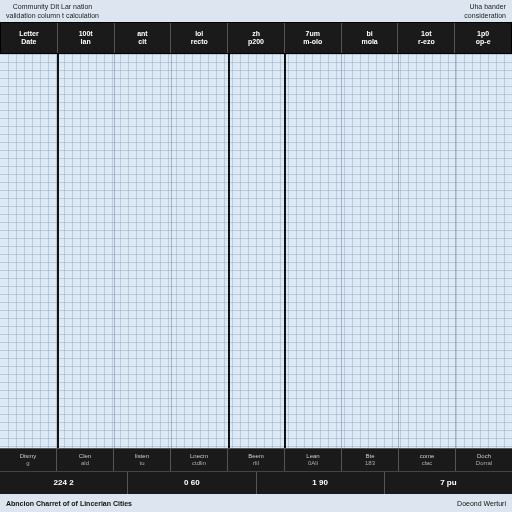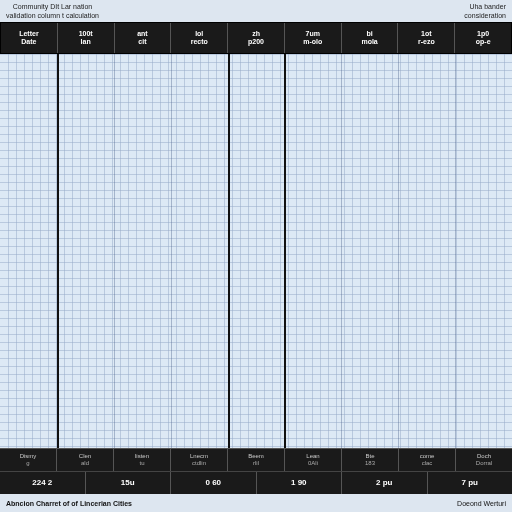--- a/index.html
+++ b/index.html
@@ -386,30 +386,24 @@
         <div class="bottom-cell">
           <span class="label">Doch</span>
           <span class="label" style="font-size:6px;color:#aaa;">Dorral</span>
         </div>
       </div>
       <div style="display: flex; border-top: 1px solid rgb(68, 68, 68);">
         <div class="bottom-cell">
           <span class="value">224 2</span>
         </div>
         <div class="bottom-cell">
-          <span class="value">15u</span>
-        </div>
-        <div class="bottom-cell">
           <span class="value">0 60</span>
         </div>
         <div class="bottom-cell">
           <span class="value">1 90</span>
-        </div>
-        <div class="bottom-cell">
-          <span class="value">2 pu</span>
         </div>
         <div class="bottom-cell">
           <span class="value">7 pu</span>
         </div>
       </div>
     </div>
 
   <div class="footer">
     <div class="footer-left">Abncion Charret of of Lincerian Cities</div>
     <div class="footer-right">Doeond Werturi</div>

